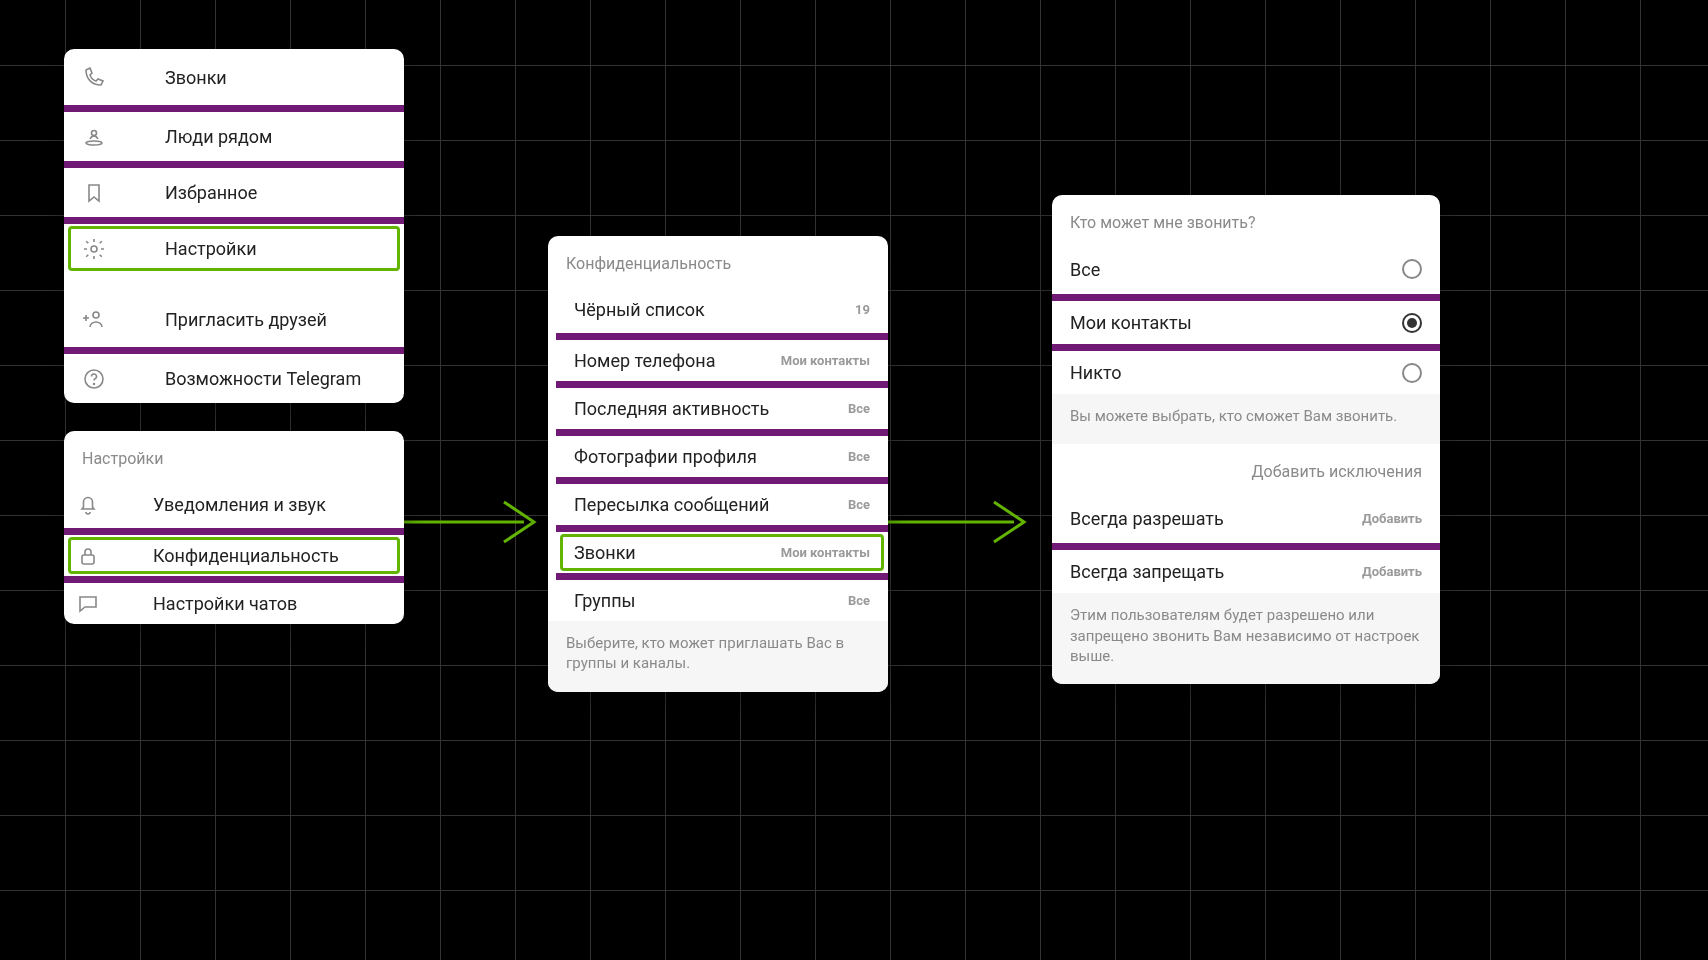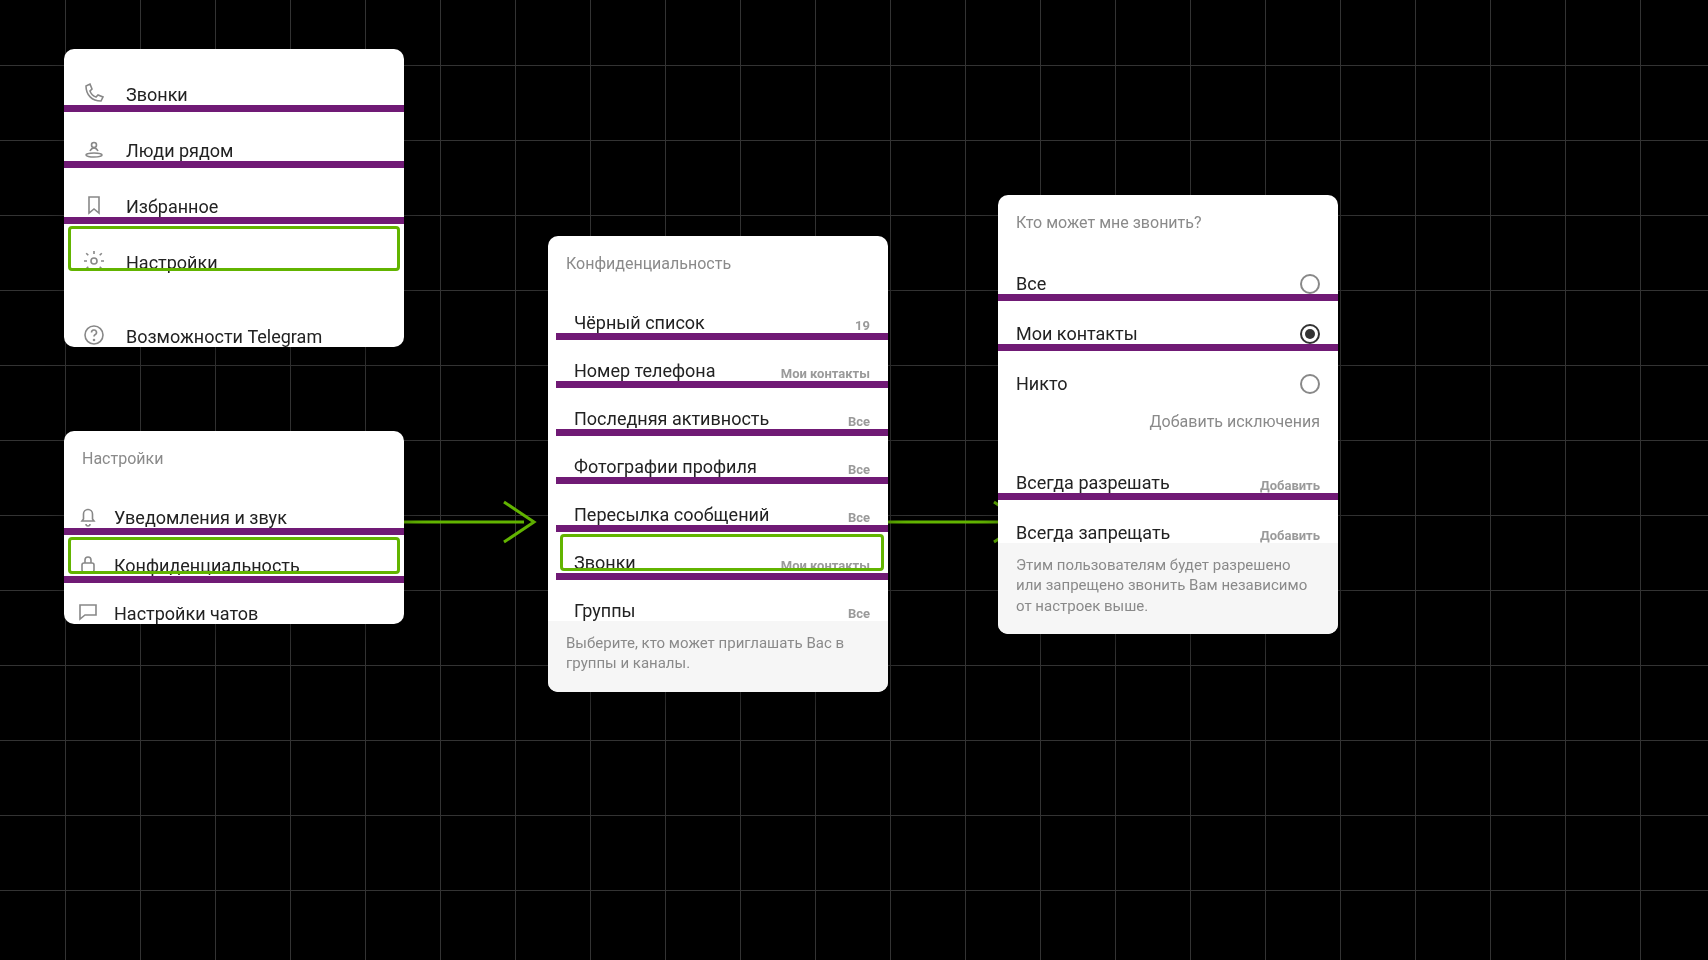--- a/index.html
+++ b/index.html
@@ -23,25 +23,26 @@
   .card {
     position: absolute;
     background: #fff;
     border-radius: 10px;
     box-shadow: 0 8px 24px rgba(0,0,0,.4);
     overflow: hidden;
     z-index: 5;
   }
   .row {
     display: flex;
-    align-items: flex-end;
+    align-items: center;
     height: 54px;
     padding: 0 18px;
     font-size: 18px;
     color: #222;
+    gap: 39px;
   }
   .row + .row { border-top: 7px solid #701a75; }
   .row .icon {
     width: 44px;
     display: flex;
     align-items: center;
     color: #888;
   }
   .row .label { flex: 1; }
   .row .value { color: #9a9a9a; font-size: 13px; font-weight: bold; }
@@ -73,21 +74,21 @@
   #card-menu .row { height: 56px; }
   #card-menu .gap { height: 18px; background: #fff; border-top: 1px solid #fff; }
   
   #card-settings { left: 64px; top: 431px; width: 340px; }
   #card-settings .row { height: 48px; padding-left: 12px; }
   #card-settings .row .icon { width: 38px; }
   
   #card-privacy { left: 548px; top: 236px; width: 340px; }
   #card-privacy .row { height: 48px; padding: 0 18px; margin-left: 8px; }
   
-  #card-calls { left: 998px; top: 195px; width: 340px; }
+  #card-calls { left: 1052px; top: 195px; width: 388px; }
   #card-calls .row { height: 50px; padding: 0 18px; }
   #card-calls .radio {
     width: 20px; height: 20px; border: 2px solid #888; border-radius: 50%;
     display: flex; align-items: center; justify-content: center;
   }
   #card-calls .radio.selected { border-color: #333; }
   #card-calls .radio.selected::after {
     content: ""; width: 10px; height: 10px; background: #333; border-radius: 50%;
   }
   
@@ -136,20 +137,30 @@
           <circle cx="12" cy="12" r="3"></circle>
           <path d="M12 2v3M12 19v3M4.2 4.2l2.1 2.1M17.7 17.7l2.1 2.1M2 12h3M19 12h3M4.2 19.8l2.1-2.1M17.7 6.3l2.1-2.1"></path>
         </svg>
     </span>
     <span class="label">Настройки</span>
   </div>
   <div class="gap"></div>
   <div class="row">
     <span class="icon">
       <svg viewBox="0 0 24 24" fill="none" stroke="currentColor" stroke-width="1.6">
+          <circle cx="14" cy="8" r="3"></circle>
+          <path d="M8 20c0-3 3-5 6-5s6 2 6 5"></path>
+          <path d="M4 8v6M1 11h6"></path>
+        </svg>
+    </span>
+    <span class="label">Пригласить друзей</span>
+  </div>
+  <div class="row">
+    <span class="icon">
+      <svg viewBox="0 0 24 24" fill="none" stroke="currentColor" stroke-width="1.6">
           <circle cx="12" cy="12" r="9"></circle>
           <path d="M9.5 9.5a2.5 2.5 0 1 1 3.5 2.3c-.8.4-1 1-1 1.7"></path>
           <circle cx="12" cy="17" r=".5" fill="currentColor"></circle>
         </svg>
     </span>
     <span class="label">Возможности Telegram</span>
   </div>
 </div>
 
 <div class="card" id="card-settings">
@@ -236,20 +247,21 @@
     <span class="radio"></span>
   </div>
   <div class="row">
     <span class="label">Мои контакты</span>
     <span class="radio selected"></span>
   </div>
   <div class="row">
     <span class="label">Никто</span>
     <span class="radio"></span>
   </div>
+  <div class="footer-note">Вы можете выбрать, кто сможет Вам звонить.</div>
   <div class="section-header" style="background:#fff;text-align:right;">Добавить исключения</div>
   <div class="row">
     <span class="label">Всегда разрешать</span>
     <span class="value">Добавить</span>
   </div>
   <div class="row">
     <span class="label">Всегда запрещать</span>
     <span class="value">Добавить</span>
   </div>
   <div class="footer-note">Этим пользователям будет разрешено или запрещено звонить Вам независимо от настроек выше.</div>

